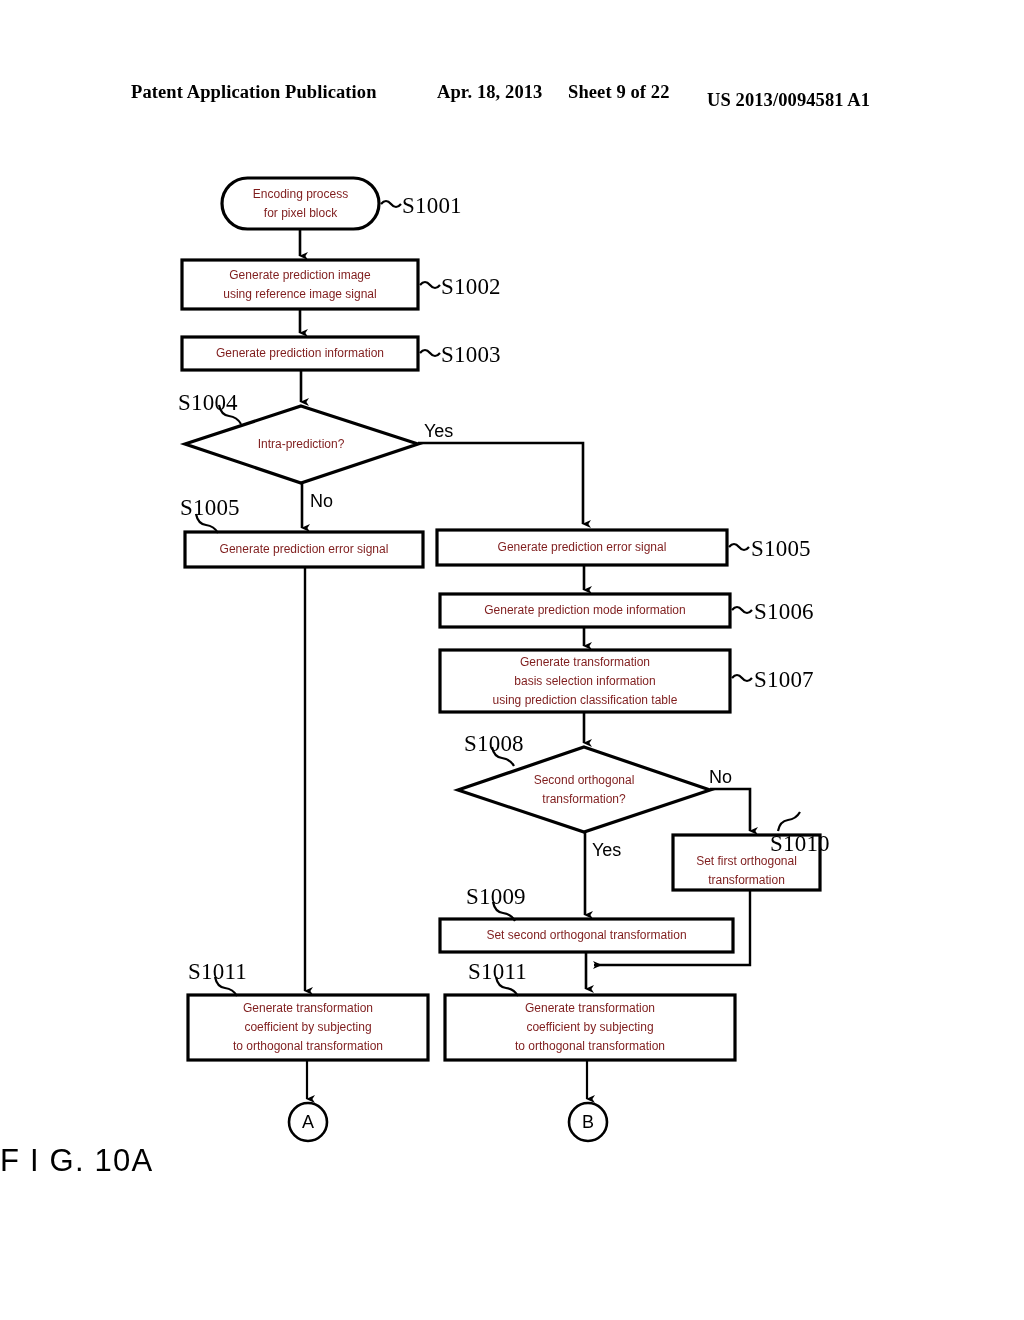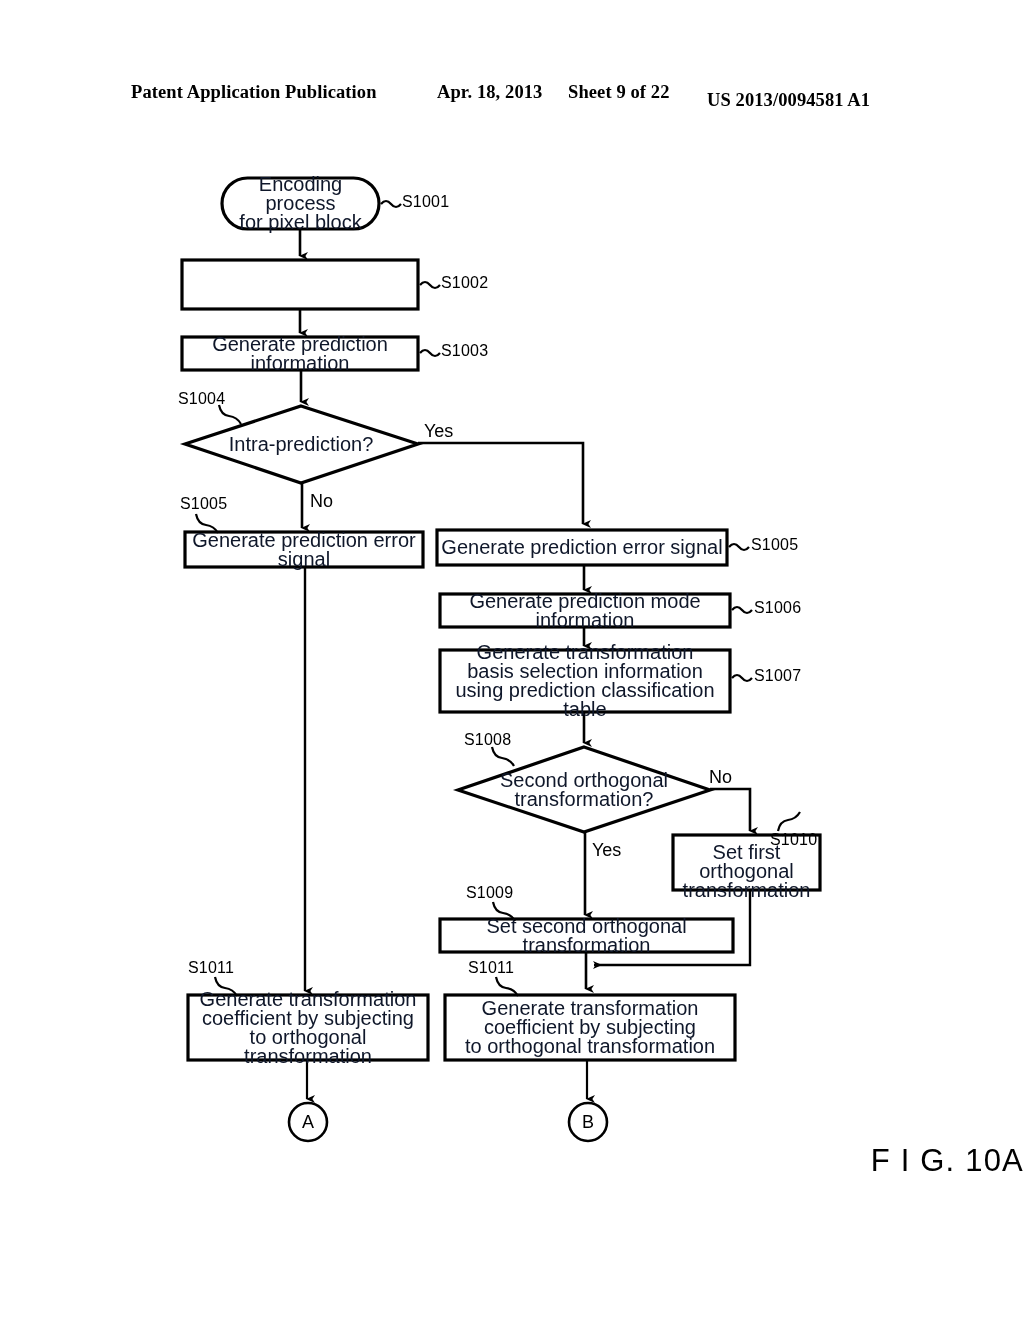--- a/index.html
+++ b/index.html
@@ -51,30 +51,30 @@
   }
 
   
   .node-text {
     position: absolute;
     display: flex;
     align-items: center;
     justify-content: center;
     text-align: center;
     font-family: "Liberation Sans", sans-serif;
-    font-size: 20px;
+    font-size: 12px;
     line-height: 19px;
-    color: #0f172a;
+    color: #7f1d1d;
     pointer-events: none;
     white-space: pre-line;
   }
   .step-label {
     position: absolute;
-    font-family: Liberation Sans, sans-serif;
-    font-size: 16px;
+    font-family: Liberation Serif, serif;
+    font-size: 23px;
     letter-spacing: 0.2px;
     color: #000;
     white-space: nowrap;
   }
   .branch-label {
     position: absolute;
     font-family: "Liberation Sans", sans-serif;
     font-size: 18px;
     color: #000;
     white-space: nowrap;
@@ -86,21 +86,21 @@
     justify-content: center;
     font-family: "Liberation Sans", sans-serif;
     font-size: 18px;
     color: #000;
   }
   #fig-caption {
     position: absolute;
     left: 0;
     top: 1143px;
     width: 1024px;
-    text-align: right;
+    text-align: left;
     font-family: "Liberation Sans", sans-serif;
     font-size: 31px;
     letter-spacing: 1.2px;
     color: #000;
     white-space: pre;
   }
 </style>
 </head>
 <body>
 
@@ -194,20 +194,22 @@
 
     <line x1="587" y1="1060" x2="587" y2="1099" stroke="#000" stroke-width="2.2" marker-end="url(#arrowDown)"></line>
 
     <circle cx="308" cy="1122" r="19" fill="none" stroke="#000" stroke-width="2.6"></circle>
     <circle cx="588" cy="1122" r="19" fill="none" stroke="#000" stroke-width="2.6"></circle>
   </svg>
 
   <div class="node-text" style="left:222px; top:178px; width:157px; height:51px;">Encoding process
 for pixel block</div>
 
+  <div class="node-text" style="left:182px; top:260px; width:236px; height:49px;">Generate prediction image
+using reference image signal</div>
 
   <div class="node-text" style="left:182px; top:337px; width:236px; height:33px;">Generate prediction information</div>
 
   <div class="node-text" style="left:215px; top:428px; width:172px; height:32px;">Intra-prediction?</div>
 
   <div class="node-text" style="left:185px; top:532px; width:238px; height:35px;">Generate prediction error signal</div>
 
   <div class="node-text" style="left:437px; top:530px; width:290px; height:35px;">Generate prediction error signal</div>
 
   <div class="node-text" style="left:440px; top:594px; width:290px; height:33px;">Generate prediction mode information</div>

